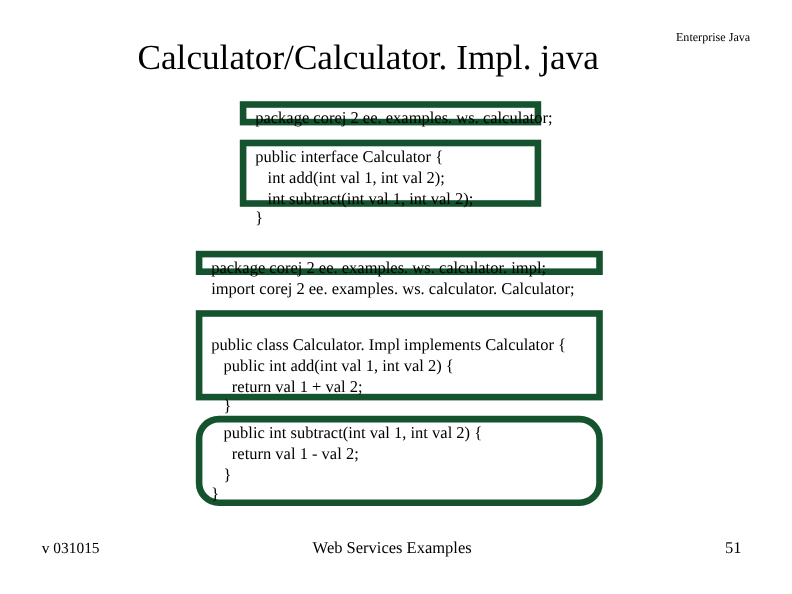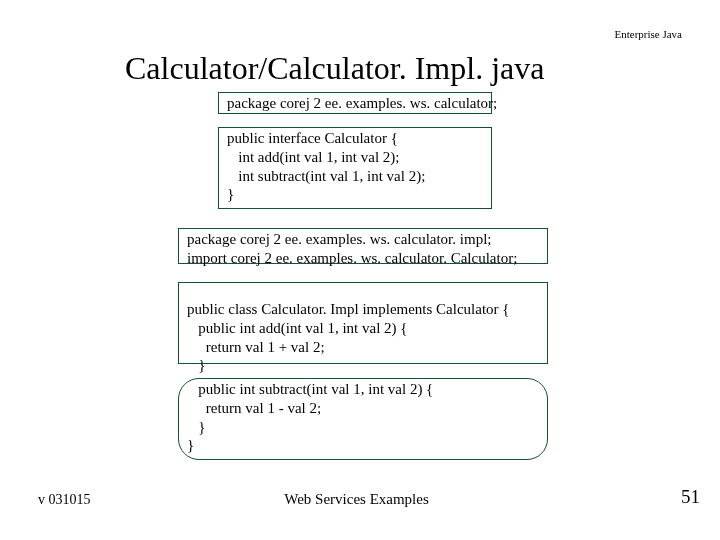--- a/index.html
+++ b/index.html
@@ -18,49 +18,48 @@
       font-size: 11px;
       text-align: right;
       line-height: 1.1;
     }
     .title {
       position: absolute;
       top: 34px;
       left: 125px;
       font-size: 32px;
       font-weight: 400;
-      margin-top: 16px;
     }
     .code-box {
       position: absolute;
-      border: 1px solid #14532d;
+      border: 6px solid #14532d;
       padding: 4px 8px 4px 8px;
       font-size: 15px;
       line-height: 1.25;
       white-space: pre;
     }
     .box1 {
       top: 92px;
       left: 218px;
       width: 274px;
       height: 22px;
       padding-top: 1px;
     }
     .box2 {
       top: 127px;
       left: 218px;
       width: 274px;
-      height: 82px;
+      height: 61px;
       padding-top: 1px;
     }
     .box3 {
       top: 228px;
       left: 178px;
       width: 370px;
-      height: 36px;
+      height: 22px;
       padding-top: 1px;
     }
     .box4 {
       top: 282px;
       left: 178px;
       width: 370px;
       height: 82px;
       padding-top: 17px;
     }
     .box5 {
@@ -81,22 +80,22 @@
       position: absolute;
       bottom: 32px;
       left: 0;
       width: 713px;
       text-align: center;
       font-size: 15px;
     }
     .footer-right {
       position: absolute;
       bottom: 32px;
-      right: 20px;
-      font-size: 19px;
+      right: 46px;
+      font-size: 15px;
     }
   </style>
 </head>
 <body>
 
 <div class="header-label">Enterprise
 Java</div>
 <div class="title">Calculator/Calculator. Impl. java</div>
 
 <div class="code-box box1">package corej 2 ee. examples. ws. calculator;</div>

